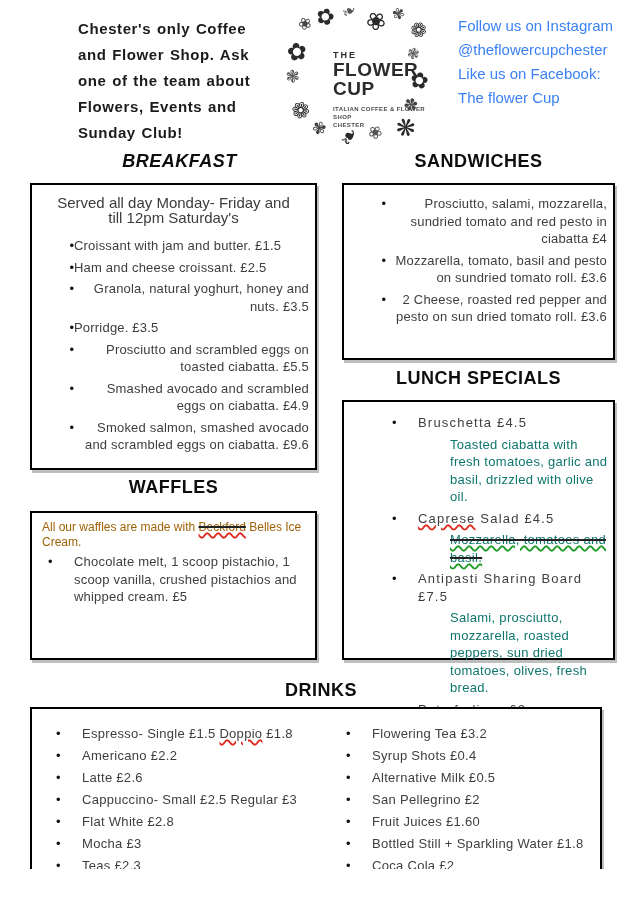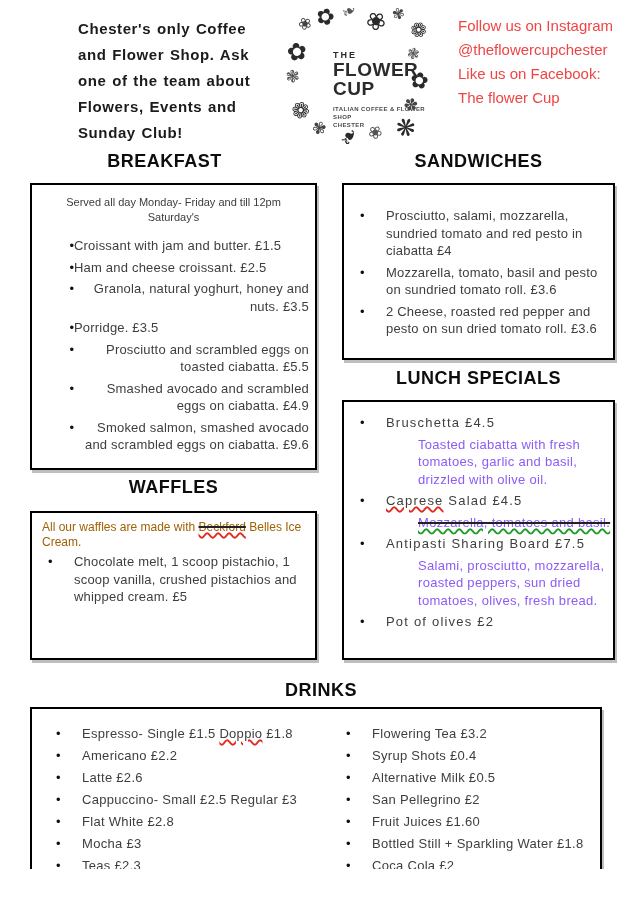--- a/index.html
+++ b/index.html
@@ -3,21 +3,21 @@
 <meta charset="utf-8">
 <style>
   html,body{margin:0;padding:0;background:#fff;}
   .page{position:relative;width:630px;height:869px;background:#fff;overflow:hidden;
         font-family:"Liberation Sans",sans-serif;color:#3e3e3e;}
 
   
   .intro{position:absolute;left:78px;top:16px;width:196px;font-weight:bold;font-size:15px;
          line-height:26px;letter-spacing:.6px;word-spacing:1px;color:#1b1b1b;}
   .social{position:absolute;left:458px;top:14px;width:172px;font-size:15px;line-height:24px;
-          color:#ef4444;}
+          color:#3b82f6;}
   .logo{position:absolute;left:286px;top:6px;width:144px;height:142px;}
   .logo .fl{position:absolute;color:#2a2a2a;line-height:1;}
   .logo .fl:nth-of-type(1){left:30px;top:0;font-size:22px;transform:rotate(15deg);}
   .logo .fl:nth-of-type(2){left:56px;top:-3px;font-size:17px;color:#555;transform:rotate(-30deg);}
   .logo .fl:nth-of-type(3){left:80px;top:3px;font-size:24px;transform:rotate(40deg);}
   .logo .fl:nth-of-type(4){left:106px;top:0;font-size:15px;color:#444;transform:rotate(-15deg);}
   .logo .fl:nth-of-type(5){left:124px;top:14px;font-size:20px;transform:rotate(65deg);}
   .logo .fl:nth-of-type(6){left:121px;top:40px;font-size:15px;color:#555;transform:rotate(-50deg);}
   .logo .fl:nth-of-type(7){left:124px;top:64px;font-size:22px;transform:rotate(10deg);}
   .logo .fl:nth-of-type(8){left:117px;top:90px;font-size:17px;color:#444;transform:rotate(80deg);}
@@ -31,49 +31,49 @@
   .logo .fl:nth-of-type(16){left:12px;top:10px;font-size:16px;color:#444;transform:rotate(45deg);}
   .logo-text{position:absolute;left:47px;top:44px;color:#2b2b2b;}
   .logo-the{font-size:9px;font-weight:bold;letter-spacing:2px;line-height:10px;}
   .logo-big{font-size:19px;font-weight:bold;letter-spacing:.5px;line-height:19px;}
   .logo-sub{font-size:6px;font-weight:bold;letter-spacing:.4px;color:#4a4a4a;line-height:8px;}
   .logo-sub.first{margin-top:7px;}
 
   
   .sec-title{position:absolute;text-align:center;font-size:18px;font-weight:bold;
              letter-spacing:.5px;color:#0d0d0d;}
-  .t-breakfast{left:21px;top:151px;width:287px;}
+  .t-breakfast{left:36px;top:151px;width:287px;font-style:italic;}
   .t-sandwiches{left:342px;top:151px;width:273px;}
   .t-lunch{left:342px;top:368px;width:273px;}
   .t-waffles{left:30px;top:477px;width:287px;}
   .t-drinks{left:6px;top:680px;width:630px;}
 
   
   .box{position:absolute;border:2px solid #000;background:#fff;box-sizing:border-box;
        box-shadow:2px 3px 0 rgba(110,110,110,.45);}
   .box-breakfast{left:30px;top:183px;width:287px;height:287px;}
   .box-sandwiches{left:342px;top:183px;width:273px;height:177px;}
-  .box-lunch{left:342px;top:400px;width:273px;height:260px;}
+  .box-lunch{left:342px;top:400px;width:273px;height:260px;padding-left:32px;}
   .box-waffles{left:30px;top:511px;width:287px;height:149px;}
   .box-drinks{left:30px;top:707px;width:572px;height:173px;}
 
-  .note-center{text-align:center;font-size:11px;line-height:15px;color:#3c3c3c;
+  .note-center{text-align:center;font-size:15px;line-height:15px;color:#3c3c3c;
                margin:10px 18px 12px;}
   .note-left{font-size:12px;line-height:15px;color:#a16207;margin:7px 0 2px 10px;}
 
   .li{display:flex;margin:0 6px 4px 16px;}
   .li::before{content:"•";flex:none;width:26px;font-size:13px;line-height:17.5px;color:#111;}
   .txt{font-size:13px;line-height:17.5px;letter-spacing:.2px;color:#3e3e3e;}
-  .box-sandwiches .list{margin-top:22px;}
+  .box-sandwiches .list{margin-top:10px;text-align:right;}
   .box-breakfast .list{margin-top:2px;text-align:right;}
 
   
   .box-lunch .list{margin-top:12px;}
   .box-lunch .txt{letter-spacing:1.2px;}
-  .desc{margin:0 2px 4px 74px;font-size:13px;line-height:17.5px;letter-spacing:.3px;color:#8b5cf6;}
+  .desc{margin:0 2px 4px 74px;font-size:13px;line-height:17.5px;letter-spacing:.3px;color:#0f766e;}
 
   
   .box-waffles .list{margin-top:3px;}
 
   
   .drinks-cols{display:flex;padding-top:15px;}
   .dcol-left{width:300px;padding-left:24px;box-sizing:border-box;}
   .dcol-right{flex:1;padding-left:14px;}
   .drinks-cols .li{margin:0 0 3px 0;}
   .drinks-cols .li::before{line-height:19px;}

